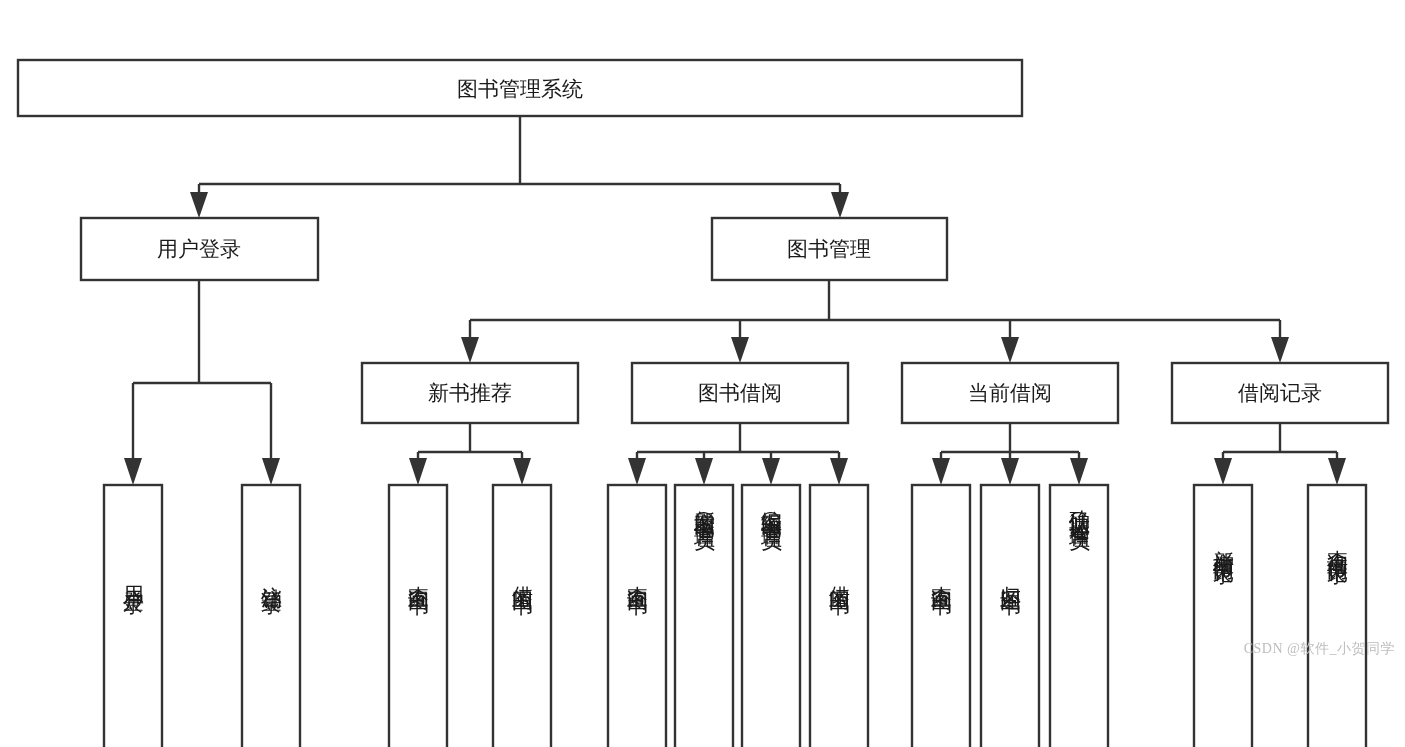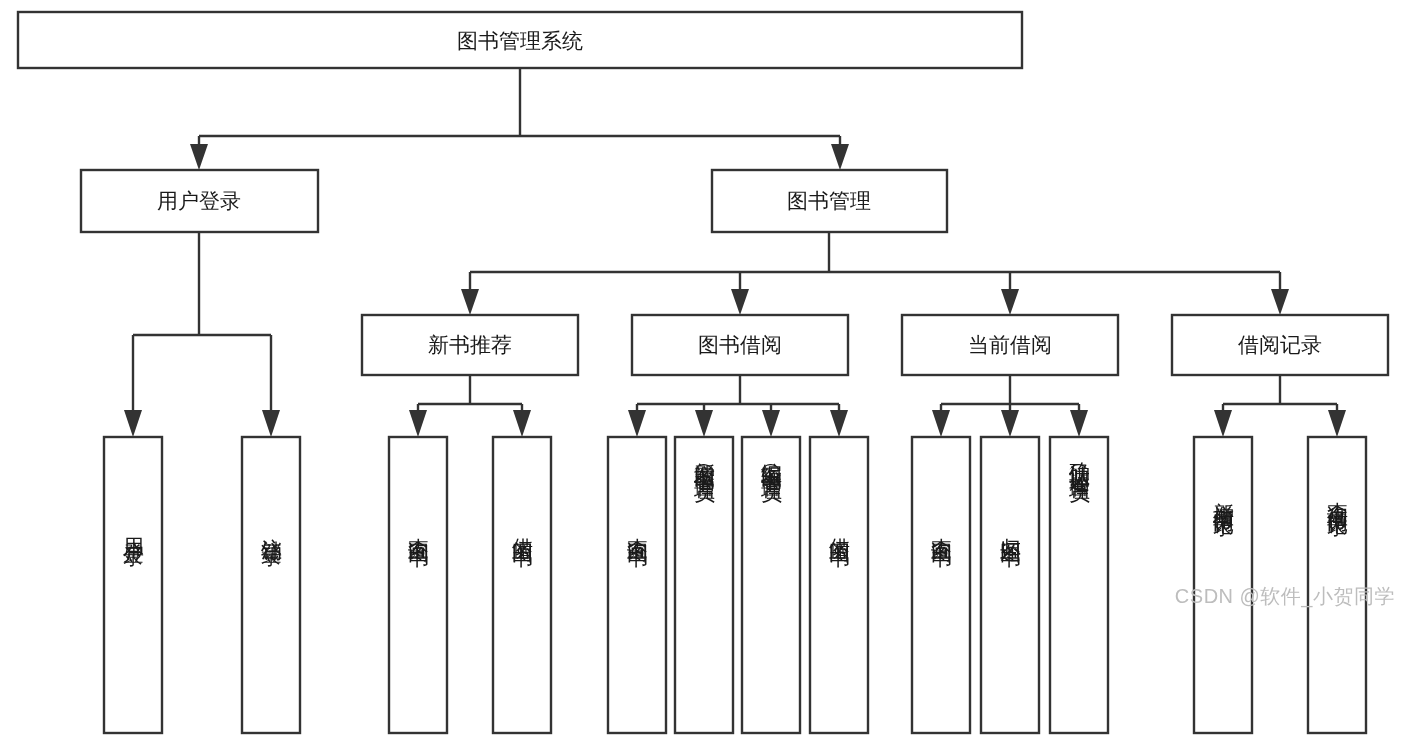--- a/index.html
+++ b/index.html
@@ -11,20 +11,21 @@
     width: 1405px;
     height: 747px;
     font-family: "Liberation Sans", "DejaVu Sans", sans-serif;
     overflow: hidden;
     position: relative;
   }
   #diagram-root {
     position: relative;
     width: 1405px;
     height: 617px;
+    margin-top: 48px;
   }
   svg.diagram-canvas {
     position: absolute;
     top: 0;
     left: 0;
     width: 1405px;
     height: 747px;
   }
   .node-box {
     fill: #ffffff;
@@ -62,22 +63,22 @@
     font-size: 21px;
     line-height: 1.18;
     color: #1a1a1a;
     letter-spacing: 3px;
     white-space: nowrap;
   }
   .watermark {
     position: absolute;
     right: 10px;
     bottom: 7px;
-    font-family: Liberation Sans, sans-serif;
-    font-size: 20px;
+    font-family: Liberation Serif, serif;
+    font-size: 14px;
     color: #bdbdbd;
     letter-spacing: 0.5px;
     white-space: nowrap;
   }
 </style>
 </head>
 <body>
 
 <div id="diagram-root">
 

